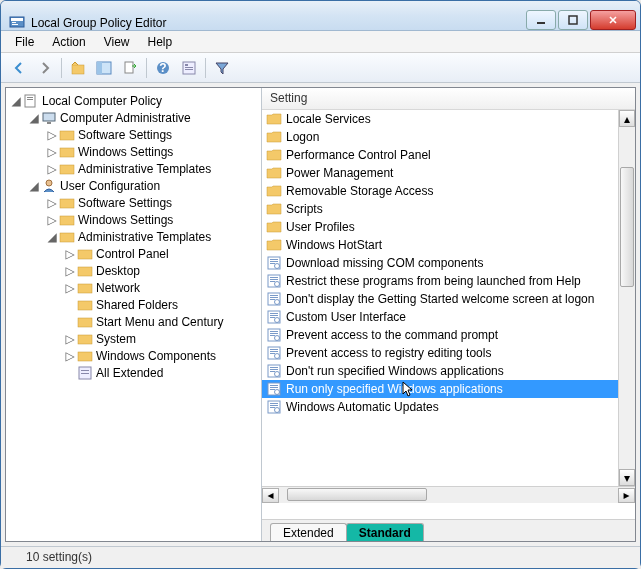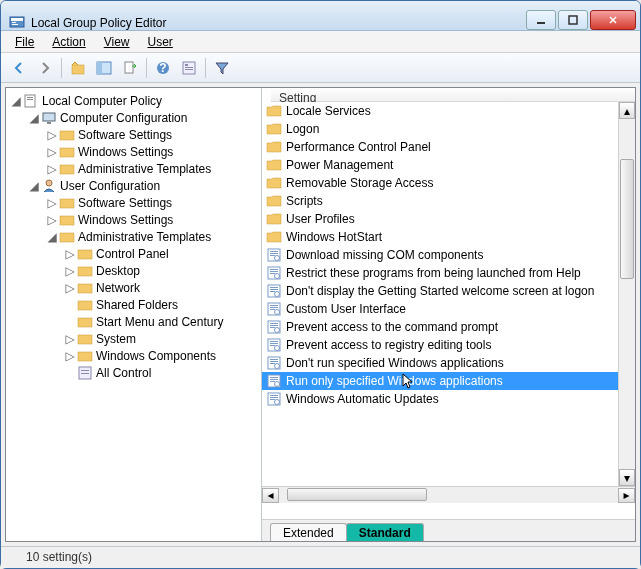--- a/index.html
+++ b/index.html
@@ -9,38 +9,38 @@
 
 .titlebar { height: 30px; background: linear-gradient(#e8f0f8,#d4e4f4,#c8dcf0); border-bottom: 1px solid #a0b8d0; display: flex; align-items: flex-end; padding: 0 4px 0 8px; border-radius: 5px 5px 0 0; }
 .titlebar .icon { width: 16px; height: 16px; margin-right: 6px; }
 .titlebar .title { flex: 1; color: #000; }
 .win-btns { display: flex; gap: 0; }
 .win-btn { width: 30px; height: 20px; border: 1px solid #8aa; background: linear-gradient(#eef6ff,#cfe3f7); border-radius: 3px; margin-left: 2px; display: flex; align-items: center; justify-content: center; cursor: pointer; }
 .win-btn.close { width: 46px; background: linear-gradient(#f5a0a0,#d43c2e); border-color: #a02020; color: #fff; }
 .win-btn svg { width: 10px; height: 10px; }
 
 .menubar { height: 22px; background: #f4f4f4; border-bottom: 1px solid #d0d0d0; display: flex; padding: 0 6px; align-items: center; gap: 2px; }
-.menu-item { padding: 2px 8px; cursor: pointer; text-decoration: underline; }
+.menu-item { padding: 2px 8px; cursor: pointer; }
 
 .toolbar { height: 30px; background: linear-gradient(#fafcff,#e8eef6); border-bottom: 1px solid #c0c8d0; display: flex; align-items: center; padding: 0 6px; gap: 2px; }
 .tool-btn { width: 24px; height: 24px; border: 1px solid transparent; display: flex; align-items: center; justify-content: center; cursor: pointer; border-radius: 2px; }
 .tool-sep { width: 1px; height: 20px; background: #c0c8d0; margin: 0 2px; }
 
 .body-area { flex: 1; display: flex; border: 1px solid #828790; margin: 4px; background: #fff; overflow: hidden; }
 
 .tree-pane { width: 256px; border-right: 1px solid #c0c8d0; overflow: auto; padding: 4px 2px; background: #fff; }
 .tree ul { list-style: none; padding-left: 0; }
 .tree li { white-space: nowrap; }
 .tree .row { display: flex; align-items: center; height: 17px; padding: 0 2px; cursor: pointer; }
 .tree .toggle { width: 12px; height: 12px; display: inline-flex; align-items: center; justify-content: center; color: #666; margin-right: 1px; }
 .tree .icon { width: 16px; height: 16px; margin-right: 3px; flex-shrink: 0; }
 .tree .children { padding-left: 18px; }
 
 .list-pane { flex: 1; display: flex; flex-direction: column; overflow: hidden; }
-.list-header { height: 14px; border-bottom: 1px solid #d8d8d8; background: linear-gradient(#fff,#f0f0f0); padding: 3px 8px; color: #333; margin-left: 9px; }
+.list-header { height: 22px; border-bottom: 1px solid #d8d8d8; background: linear-gradient(#fff,#f0f0f0); padding: 3px 8px; color: #333; }
 .list-body { flex: 1; overflow: auto; background: #fff; position: relative; }
 .list-row { display: flex; align-items: center; height: 18px; padding: 0 4px; cursor: pointer; white-space: nowrap; }
 .list-row .icon { width: 16px; height: 16px; margin-right: 4px; flex-shrink: 0; }
 .list-row.selected { background: #3399ff; color: #fff; }
 .list-row .cursor { position: absolute; margin-left: -2px; }
 
 .hscroll { height: 17px; background: #f0f0f0; border-top: 1px solid #d0d0d0; display: flex; align-items: center; }
 .hscroll .arrow { width: 17px; height: 15px; background: linear-gradient(#fff,#ddd); border: 1px solid #b0b0b0; display:flex;align-items:center;justify-content:center;}
 .hscroll .track { flex: 1; height: 15px; background: #efefef; position: relative; }
 .hscroll .thumb { position: absolute; left: 8px; width: 140px; height: 13px; top: 0; background: linear-gradient(#f8f8f8,#d8d8d8); border: 1px solid #a8a8a8; border-radius: 2px; }
@@ -88,21 +88,21 @@
             <path d="M2 2 L8 8 M8 2 L2 8" stroke="#fff" stroke-width="1.6"></path>
           </svg>
         </div>
     </div>
   </div>
 
   <div class="menubar">
     <span class="menu-item">File</span>
     <span class="menu-item">Action</span>
     <span class="menu-item">View</span>
-    <span class="menu-item">User</span>
+    <span class="menu-item">Help</span>
   </div>
 
   <div class="toolbar">
     <div class="tool-btn">
         <svg width="16" height="16" viewBox="0 0 16 16">
           <path d="M10 3 L5 8 L10 13" fill="none" stroke="#3b8ed0" stroke-width="2"></path>
         </svg>
       </div>
     <div class="tool-btn">
         <svg width="16" height="16" viewBox="0 0 16 16">
@@ -166,21 +166,21 @@
             <span>Local Computer Policy</span>
           </div>
           <ul class="children">
             <li>
               <div class="row">
                 <span class="toggle">◢</span>
                 <svg class="icon" viewBox="0 0 16 16">
                     <rect x="2" y="3" width="12" height="8" fill="#cde" stroke="#567"></rect>
                     <rect x="6" y="12" width="4" height="2" fill="#888"></rect>
                   </svg>
-                <span>Computer Configuration</span>
+                <span>Computer Administrative</span>
               </div>
               <ul class="children">
                 <li>
                     <div class="row">
                       <span class="toggle">▷</span>
                       <svg class="icon" viewBox="0 0 16 16">
                         <rect x="1" y="4" width="14" height="9" class="folder-icon"></rect>
                       </svg>
                       <span>Software Settings</span>
                     </div>
@@ -306,21 +306,21 @@
                         </div>
                       </li>
                     <li>
                         <div class="row">
                           <span class="toggle"> </span>
                           <svg class="icon" viewBox="0 0 16 16">
                             <rect x="2" y="2" width="12" height="12" fill="#eef" stroke="#88a"></rect>
                             <rect x="4" y="5" width="8" height="1" fill="#88a"></rect>
                             <rect x="4" y="8" width="8" height="1" fill="#88a"></rect>
                           </svg>
-                          <span>All Control</span>
+                          <span>All Extended</span>
                         </div>
                       </li>
                   </ul>
                 </li>
               </ul>
             </li>
           </ul>
         </li>
       </ul>
     </div>

